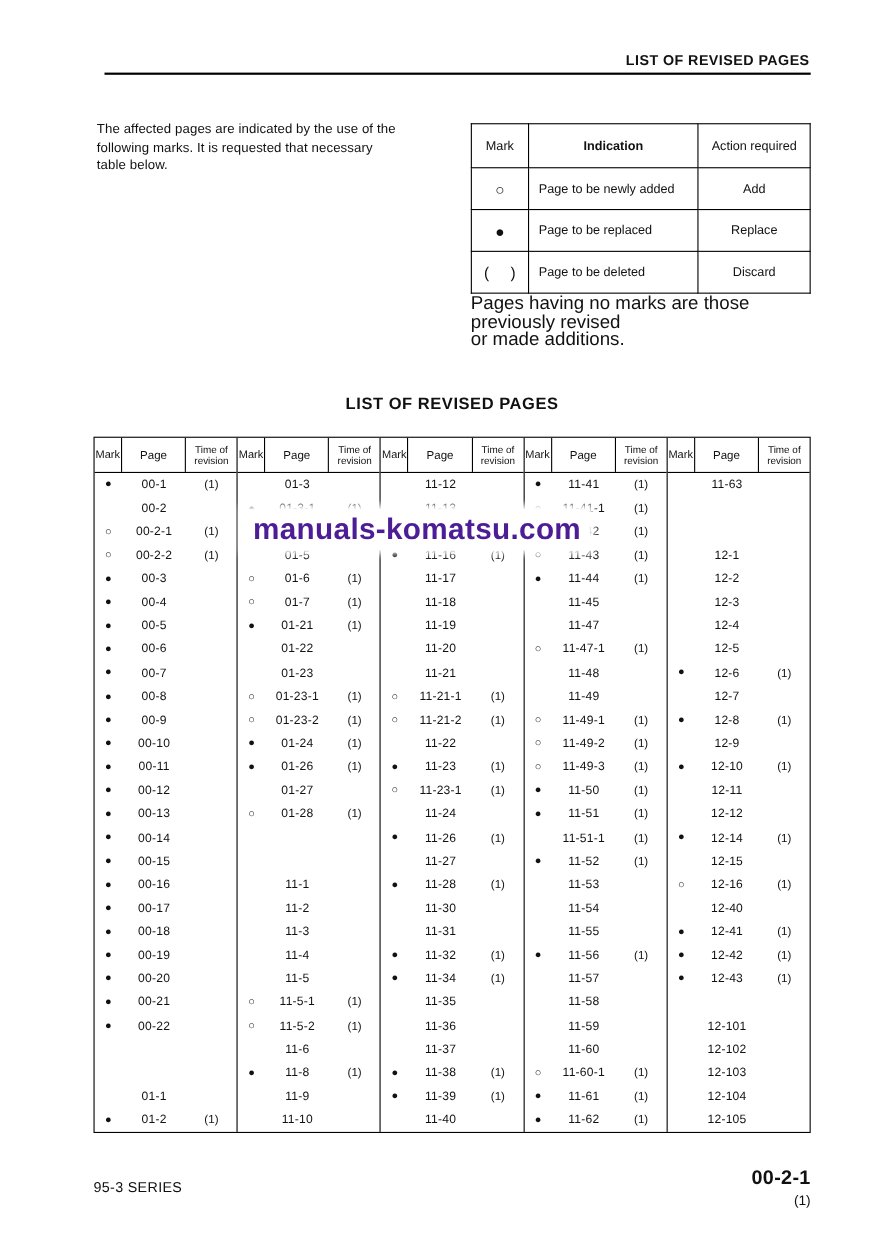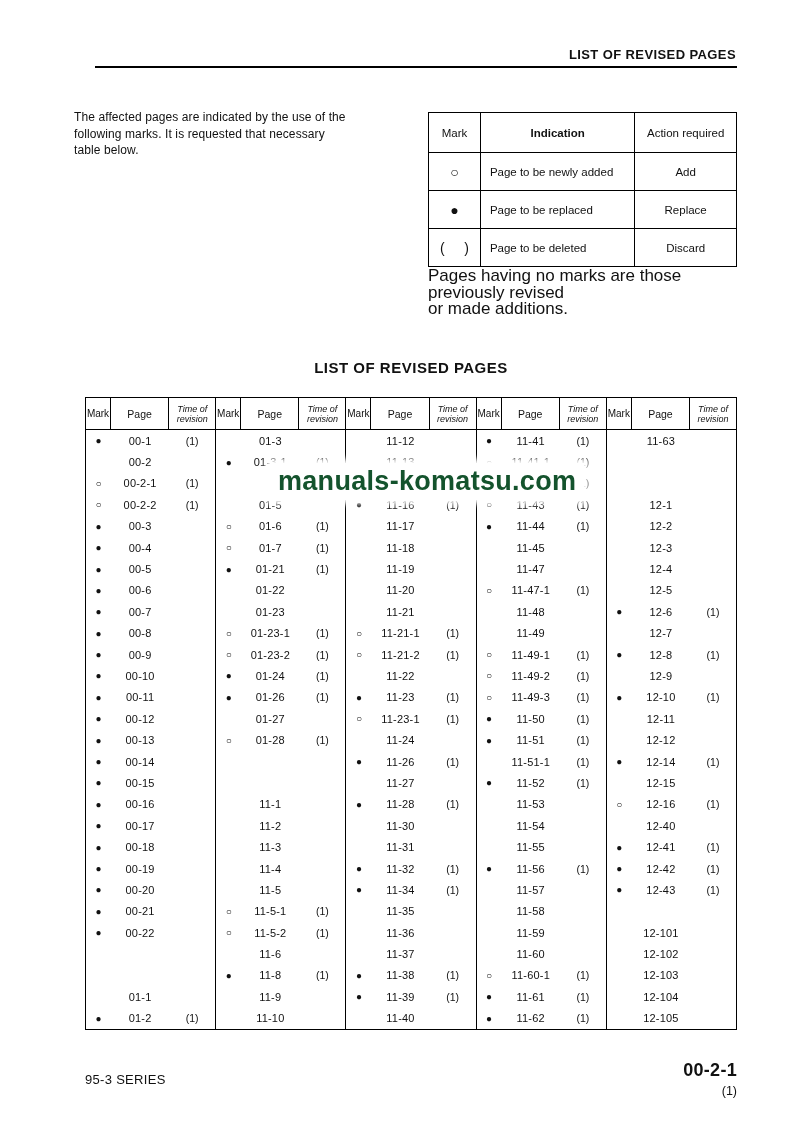--- a/index.html
+++ b/index.html
@@ -3,21 +3,21 @@
 <meta charset="utf-8">
 <style>
   * { margin:0; padding:0; box-sizing:border-box; }
   html,body { background:#e8e8e8; }
   body { font-family:"Liberation Sans", sans-serif; color:#111; }
   .page { position:relative; width:793px; height:1123px; background:#ffffff; margin:0 auto; overflow:hidden; }
 
   .header-title { position:absolute; top:47px; right:57px; font-size:13px; font-weight:bold; letter-spacing:.4px; }
   .header-rule { position:absolute; top:66px; left:95px; right:56px; border-bottom:2px solid #000; }
 
-  .intro { position:absolute; top:109px; left:74px; width:320px; font-size:12px; line-height:16.5px; letter-spacing:.1px; }
+  .intro { position:absolute; top:109px; left:88px; width:320px; font-size:12px; line-height:16.5px; letter-spacing:.1px; }
 
   table.legend { position:absolute; top:112px; left:428px; width:309px; border-collapse:collapse; font-size:11.5px; }
   table.legend th, table.legend td { border:1px solid #000; text-align:center; vertical-align:middle; font-weight:normal; }
   table.legend th { height:40px; }
   table.legend td { height:38px; }
   table.legend .col-mark { width:52px; }
   table.legend .col-ind  { width:155px;font-weight:bold; }
   table.legend .col-act  { width:102px; }
   table.legend td.ind { text-align:left; padding-left:9px; }
   table.legend td.mk { font-size:14px; }
@@ -25,21 +25,21 @@
   .note { position:absolute; top:268px; left:428px; width:312px; font-size:17px; line-height:16.5px; }
 
   .big-title { position:absolute; top:359px; left:85px; width:652px; text-align:center; font-size:15px; font-weight:bold; letter-spacing:.5px; }
 
   .big-table { position:absolute; top:397px; left:85px; width:652px; border:1.5px solid #000; display:flex; background:#fff; }
   .tg { flex:1 1 0; min-width:0; }
   .tg + .tg { border-left:1px solid #000; }
   .tg-h { display:flex; height:32px; border-bottom:1px solid #000; align-items:stretch; }
   .tg-h .hm { width:25px; border-right:1px solid #000; font-size:10px; display:flex; align-items:center; justify-content:center; }
   .tg-h .hp { flex:1; border-right:1px solid #000; font-size:10.5px; display:flex; align-items:center; justify-content:center; }
-  .tg-h .ht { width:46px; font-size:9px; line-height:10px; display:flex; align-items:center; justify-content:center; text-align:center; padding:0 2px;font-style:italic; }
+  .tg-h .ht { width:46px; font-size:9px; line-height:10px; display:flex; align-items:center; justify-content:center; text-align:center; padding:0 2px; }
   .tr { height:21.4px; display:flex; align-items:center; }
   .cm { width:25px; text-align:center; font-size:10px; }
   .cp { flex:1; text-align:center; font-size:11px; letter-spacing:.2px; white-space:nowrap; }
   .ct { width:46px; text-align:center; font-size:10.5px; }
 
   .watermark { position:absolute; top:463px; left:222px; font-size:27px; font-weight:bold; background:#fff; padding:3px 8px; white-space:nowrap; letter-spacing:.3px; box-shadow:0 0 6px 4px #fff; }
 
   .footer-series { position:absolute; top:1072px; left:85px; font-size:13px; letter-spacing:.3px; }
   .footer-page { position:absolute; top:1060px; right:56px; text-align:right; }
   .footer-page .pn { font-size:18px; font-weight:bold; letter-spacing:.3px; }
@@ -824,21 +824,21 @@
           <span class="ct"></span>
         </div>
         <div class="tr">
           <span class="cm"></span>
           <span class="cp">12-105</span>
           <span class="ct"></span>
         </div>
       </div>
     </div>
 
-  <div class="watermark" style="color: #14532d; margin-left: 48px;">manuals-komatsu.com</div>
+  <div class="watermark" style="color: #4c1d95;">manuals-komatsu.com</div>
 
   <div class="footer-series">95-3 SERIES</div>
   <div class="footer-page">
     <div class="pn">00-2-1</div>
     <div class="ps">(1)</div>
   </div>
 
 </div>
 
 </body></html>

